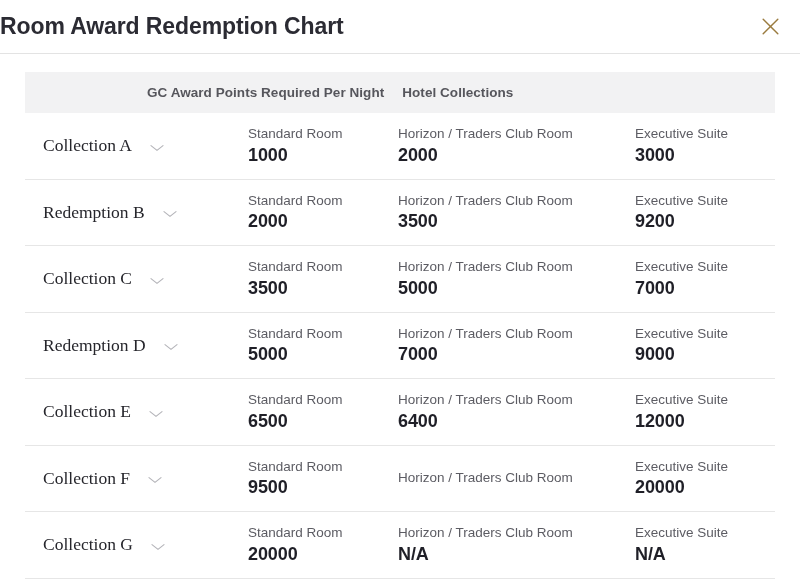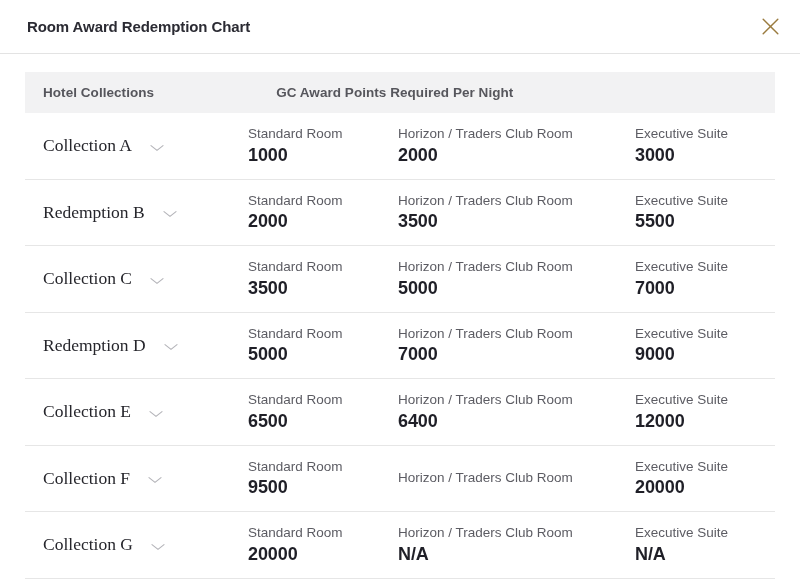--- a/index.html
+++ b/index.html
@@ -26,22 +26,21 @@
   
   .modal-header {
     position: relative;
     height: 54px;
     border-bottom: 1px solid #e3e3e3;
     box-sizing: border-box;
     display: flex;
     align-items: center;
   }
   .modal-title {
-    padding-left: 27px;
-    font-size: 15px;
+    font-size: 23px;
     font-weight: bold;
     color: #2b2b33;
     letter-spacing: -0.1px;
     line-height: 1;
   }
   .close-button {
     position: absolute;
     right: 14px;
     top: 10px;
     width: 32px;
@@ -148,22 +147,22 @@
           <line x1="16.8" y1="2.2" x2="2.2" y2="16.8" stroke="#9a7b3f" stroke-width="1.45" stroke-linecap="round"></line>
         </svg>
       </span>
     </button>
   </div>
 
   <div class="table-wrap">
     <div class="table">
 
       <div class="thead-row">
+        <div class="th th-points">GC Award Points Required Per Night</div>
         <div class="th th-collections">Hotel Collections</div>
-        <div class="th th-points">GC Award Points Required Per Night</div>
       </div>
 
       <div id="rows-container">
   <div class="trow">
     <div class="cell-collection">
       <span class="collection-name">Collection A</span>
       <span class="chevron">
         <svg width="14" height="8" viewBox="0 0 14 8" aria-hidden="true">
           <polyline points="1,1.6 7,6.4 13,1.6" fill="none" stroke="#b3b3b8" stroke-width="1.1" stroke-linecap="round" stroke-linejoin="round"></polyline>
         </svg>
@@ -201,21 +200,21 @@
       <span class="room-value">2000</span>
     </div>
 
     <div class="cell-room cell-horizon">
       <span class="room-label">Horizon / Traders Club Room</span>
       <span class="room-value">3500</span>
     </div>
 
     <div class="cell-room cell-executive">
       <span class="room-label">Executive Suite</span>
-      <span class="room-value">5500</span>
+      <span class="room-value">9200</span>
     </div>
   </div>
 
   <div class="trow">
     <div class="cell-collection">
       <span class="collection-name">Collection C</span>
       <span class="chevron">
         <svg width="14" height="8" viewBox="0 0 14 8" aria-hidden="true">
           <polyline points="1,1.6 7,6.4 13,1.6" fill="none" stroke="#b3b3b8" stroke-width="1.1" stroke-linecap="round" stroke-linejoin="round"></polyline>
         </svg>

